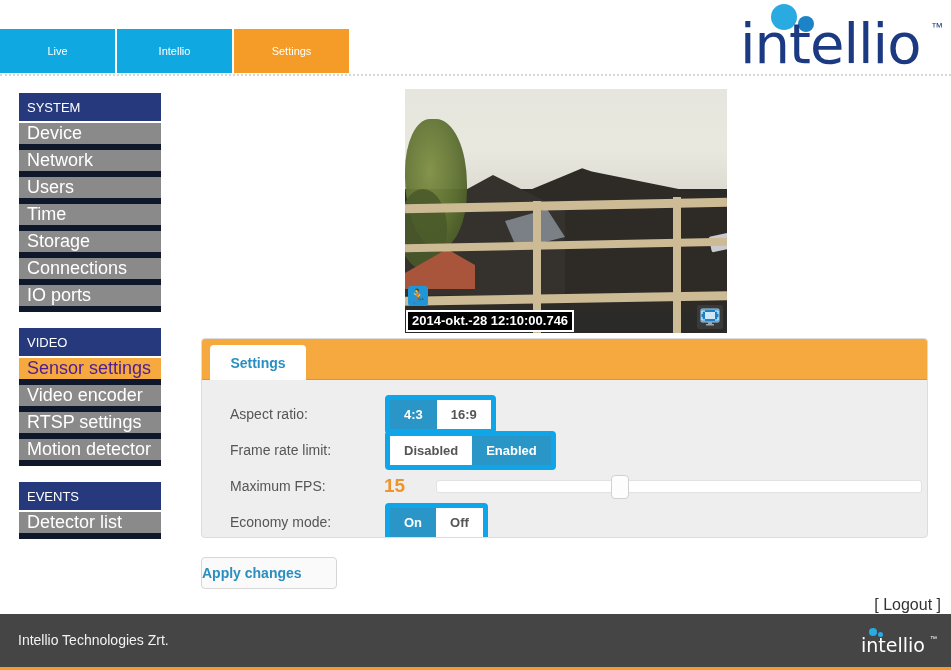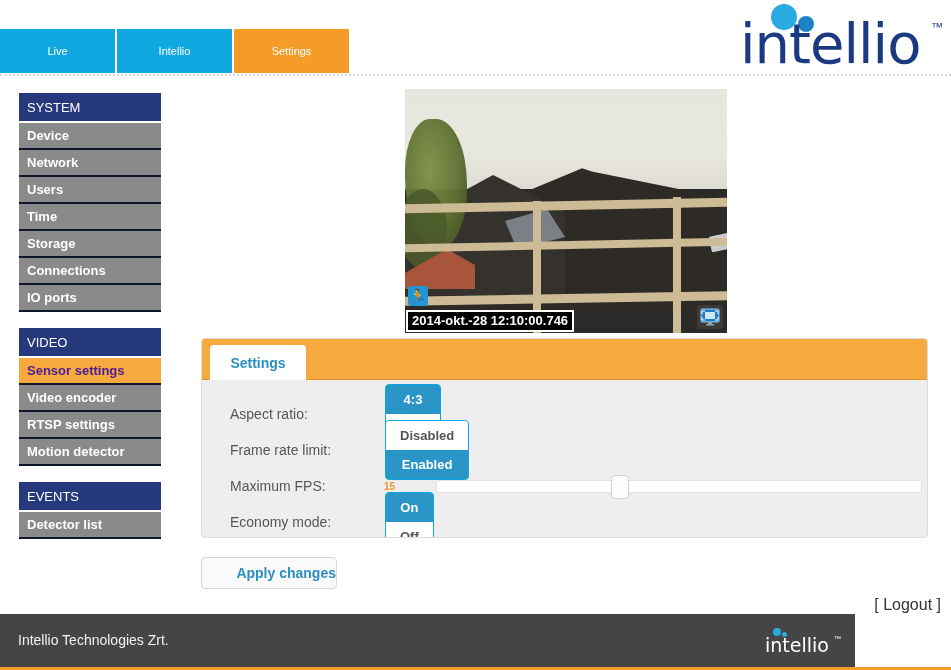--- a/index.html
+++ b/index.html
@@ -31,23 +31,23 @@
   .tab.settings { width:117px; background:#f49c27; }
 
   .tab-sep { position:absolute; left:0; top:74px; width:951px; height:0;
       border-top:2px dotted #d7d7d7; }
 
   
   .sidebar { position:absolute; left:19px; top:93px; width:142px; }
   .sb-group { margin-bottom:16px; }
   .sb-head { height:28px; background:#26397c; color:#fff; font-size:13px;
       display:flex; align-items:center; padding-left:8px; margin-bottom:2px; }
-  .sb-item { height:27px; background:#8a8a8a; color:#fff; font-size:13px;
+  .sb-item { height:27px; background:#8a8a8a; color:#fff; font-size:18px;
       display:flex; align-items:center; padding-left:8px;
-      border-bottom:2px solid #0f172a;font-weight:bold; }
+      border-bottom:6px solid #0f172a; }
   .sb-item.active { background:#f5a93f; color:#4c1d95; }
 
   
   .video-box { position:absolute; left:405px; top:89px; width:322px; height:244px;
       overflow:hidden; background:#2a2a28; }
   .vid-sky { position:absolute; left:0; top:0; width:322px; height:100px;
       background:linear-gradient(180deg,#e6e6de 0%, #e9e8df 60%, #dedcd2 100%); }
   .vid-roof { position:absolute; left:0; top:52px; width:322px; height:170px;
       background:#2e2b27; clip-path: polygon(0 58%, 20% 44%, 22% 42%, 50% 20%, 55% 16%, 58% 18%, 100% 34%, 100% 100%, 0 100%); }
   .vid-roof2 { position:absolute; left:0; top:86px; width:160px; height:120px;
@@ -84,41 +84,41 @@
       border:1px solid #dcdcdc; border-radius:4px; background:#eeeeee; overflow:hidden; }
   .panel-tabbar { height:41px; background:#f5a93f; position:relative;
       border-bottom:1px solid #e0932c; }
   .panel-tab { position:absolute; left:8px; top:6px; height:35px; min-width:96px;
       background:#fff; border-radius:4px 4px 0 0; color:#2a8fc0; font-size:14px;
       font-weight:bold; display:flex; align-items:center; justify-content:center;
       padding:0 14px; }
   .panel-body { padding:16px 5px 0 28px; }
   .row { display:flex; align-items:center; height:36px; }
   .row-label { width:155px; color:#555; font-size:14px; }
-  .seg { display:flex; border:1px solid #0ea5e9; border-radius:4px; overflow:hidden;
-      background:#84cc16;flex-direction:column; }
+  .seg { display:flex; border:5px solid #0ea5e9; border-radius:4px; overflow:hidden;
+      background:#84cc16; }
   .seg-btn { padding:0 14px; height:29px; display:flex; align-items:center;
       justify-content:center; font-size:13px; font-weight:bold; color:#555;
       background:#fff; }
   .seg-btn.on { background:#2a96c8; color:#fff; }
-  .fps-val { color:#f0932b; font-size:10px; font-weight:bold; width:52px; }
+  .fps-val { color:#f0932b; font-size:19px; font-weight:bold; width:52px; }
   .slider { position:relative; width:490px; height:13px; background:#fff;
       border:1px solid #e2e2e2; border-radius:3px; }
   .slider-handle { position:absolute; top:-6px; left:36%; width:18px; height:24px;
       background:#fdfdfd; border:1px solid #d0d0d0; border-radius:4px; }
 
   .apply-btn { position:absolute; left:201px; top:557px; width:136px; height:32px;
       background:#fafafa; border:1px solid #d6d6d6; border-radius:4px;
       color:#2a8fc0; font-size:14px; font-weight:bold;
-      display:flex; align-items:center; justify-content:flex-end; }
+      display:flex; align-items:center; justify-content:flex-start; }
 
   .logout { position:absolute; right:10px; top:596px; font-size:16px; color:#333; }
 
   
-  .footer { position:absolute; left:0; bottom:0; width:855px; height:56px;
+  .footer { position:absolute; left:0; bottom:0; width:951px; height:56px;
       background:#454545; }
   .footer-txt { position:absolute; left:18px; top:18px; color:#f2f2f2; font-size:14px; }
   .footer-logo { position:absolute; right:14px; top:12px; width:76px; height:34px; }
   .fl-dot-big { position:absolute; left:8px; top:2px; width:8px; height:8px;
       border-radius:50%; background:#29abe2; }
   .fl-dot-small { position:absolute; left:17px; top:6px; width:5px; height:5px;
       border-radius:50%; background:#29abe2; }
   .fl-text { position:absolute; left:0; top:8px; font-size:19px; color:#fff;
       font-family:"DejaVu Sans", sans-serif; }
   .fl-tm { position:absolute; right:0; top:9px; font-size:7px; color:#fff; }

